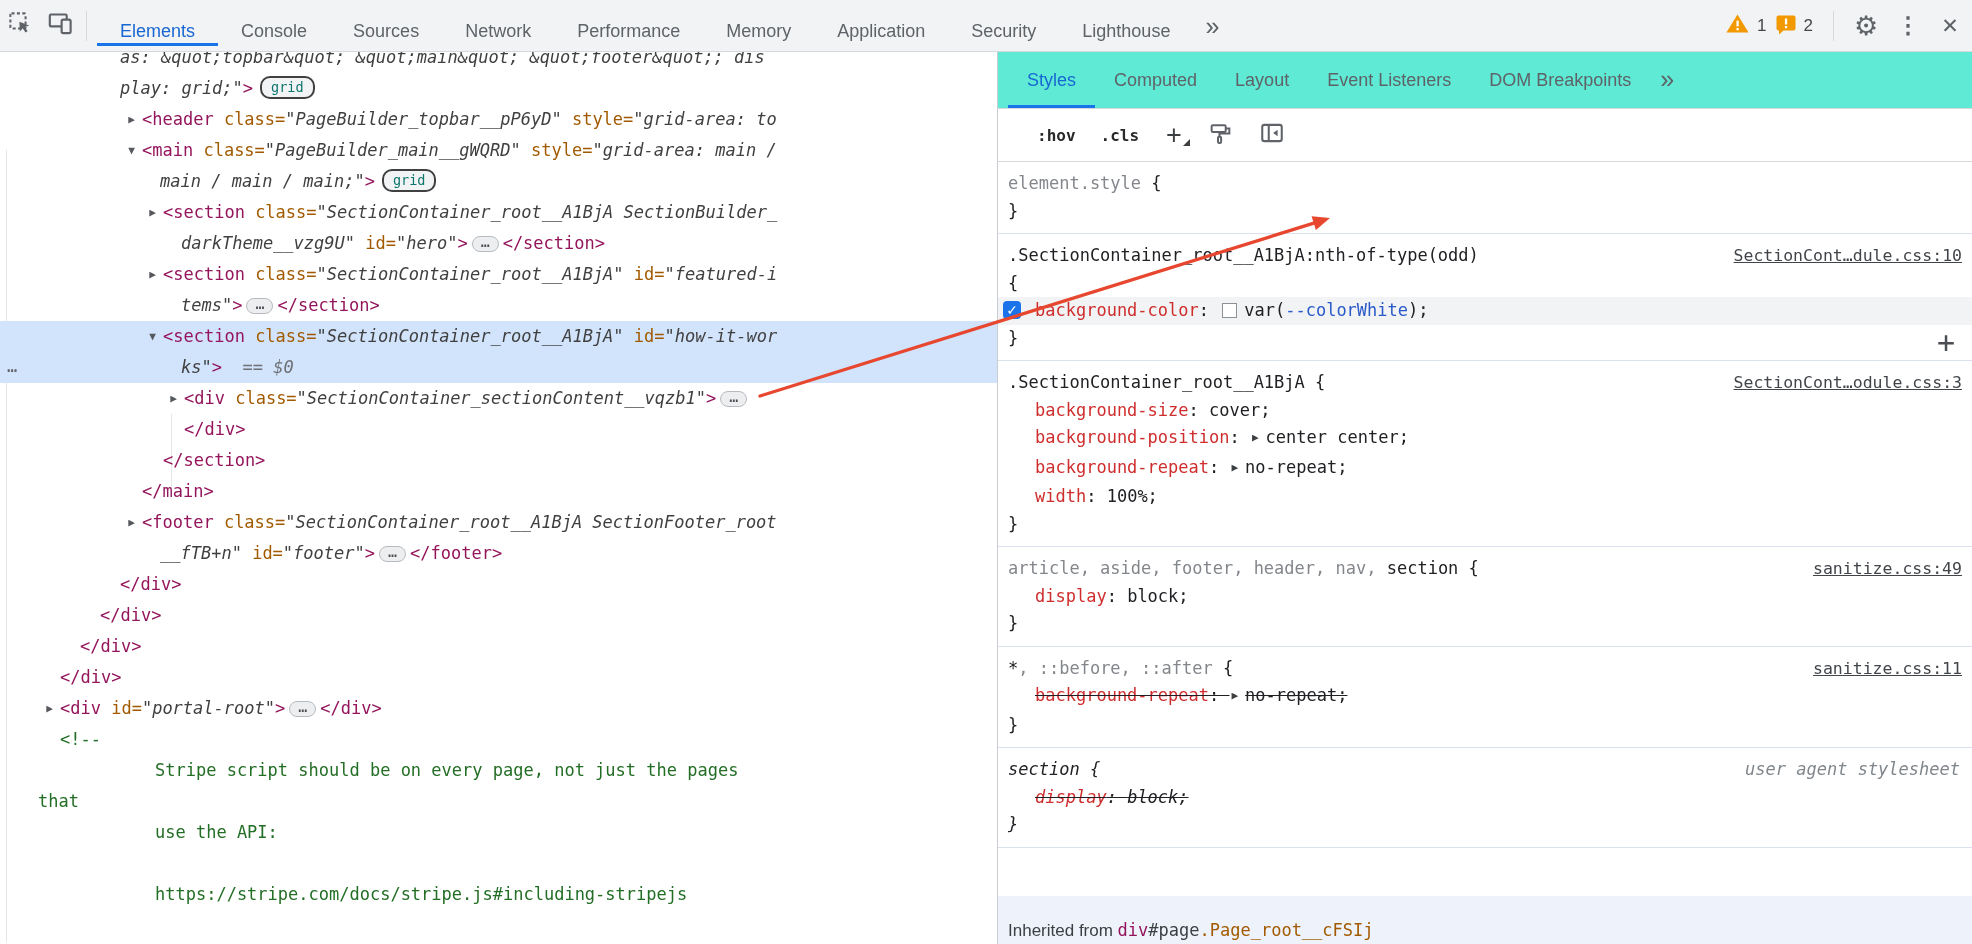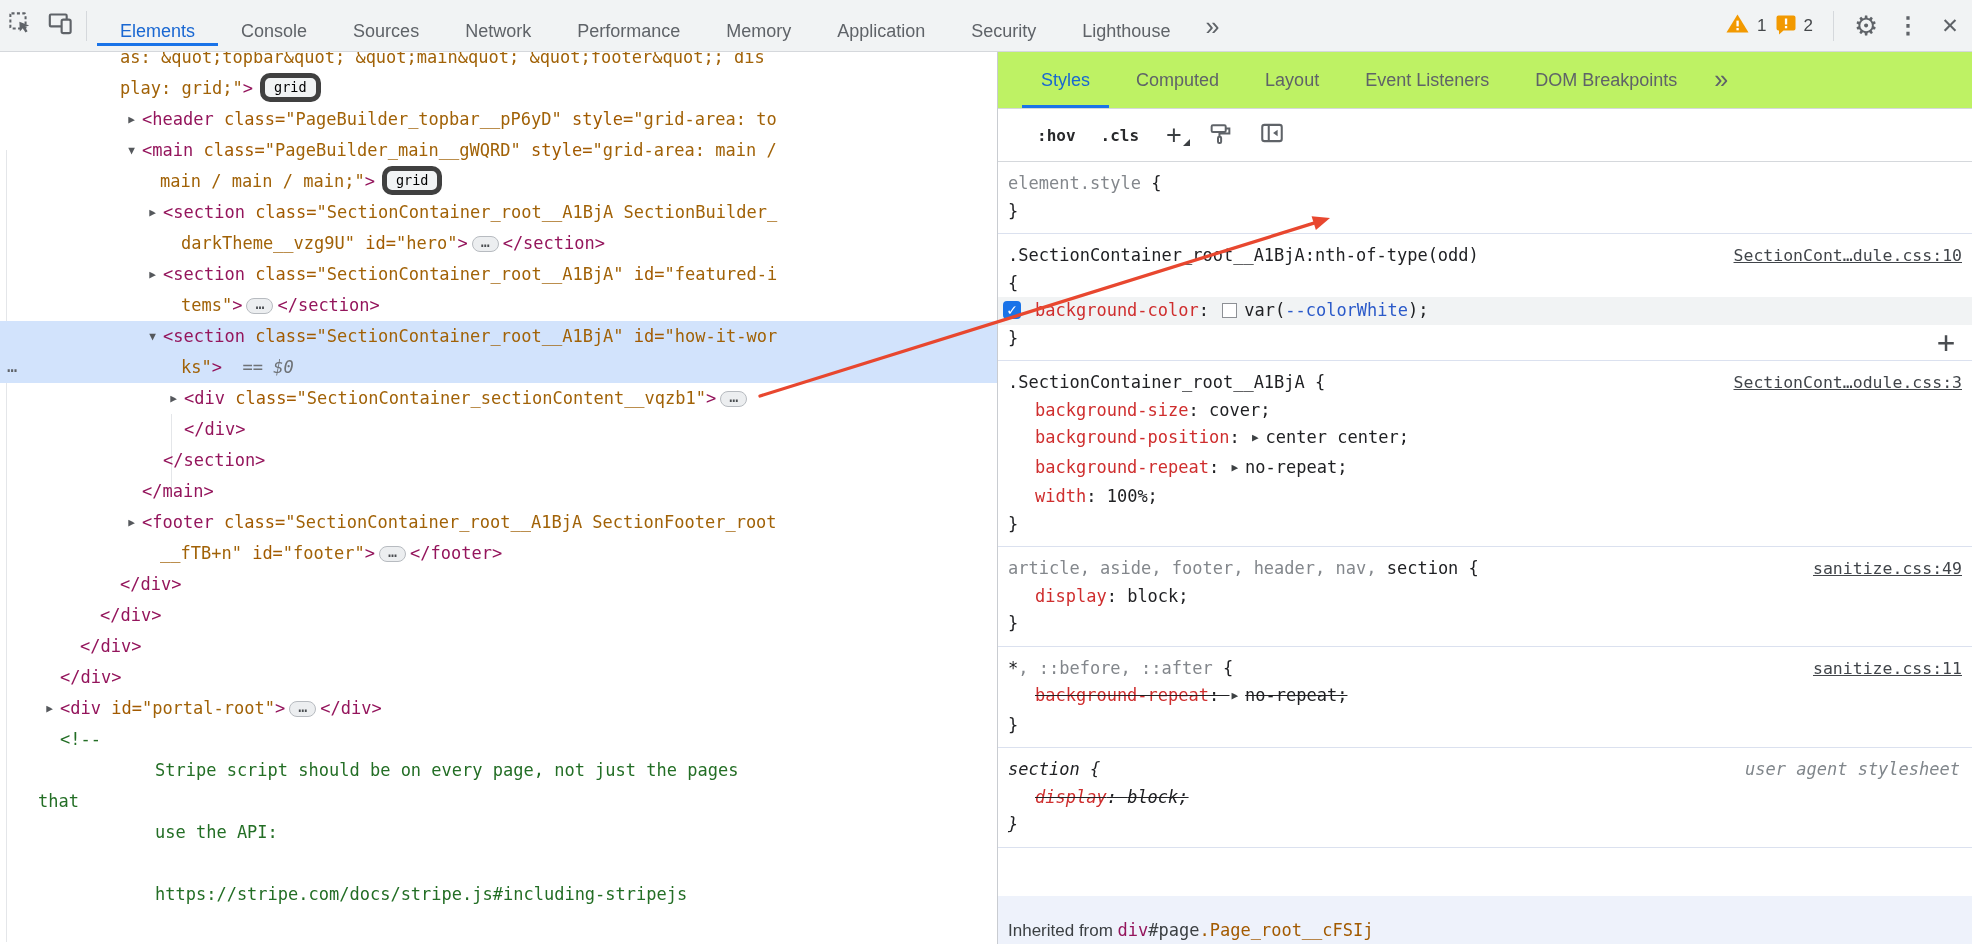--- a/index.html
+++ b/index.html
@@ -25,36 +25,36 @@
 
   
   .dom-panel { position:absolute; top:52px; left:0; width:997px; bottom:0; overflow:hidden;
     font-family:"DejaVu Sans Mono", monospace; font-size:17px; background:#fff; }
   .guide { position:absolute; width:1px; background:#e4e6e9; }
   .tree { margin-top:-10px; position:relative; }
   .tree-line { height:31px; line-height:31px; white-space:pre; position:relative; }
   .tree-line.sel { background:#d2e3fc; }
   .tw { position:absolute; top:0; width:17px; text-align:center; font-size:11px; color:#55585c;
     line-height:31px; }
-  .tag { color:#94155c; }  .attr { color:#a25a00; }  .val { color:#a16207; }
+  .tag { color:#94155c; }  .attr { color:#a25a00; }  .val { color:#404040;font-style:italic; }
   .com { color:#236e25; }  .dark { color:#202124; } .grayi { color:#6e7276; font-style:italic; }
   .badge { display:inline-block; font-size:13.5px; line-height:19px; padding:0 9px;
-    border:5px solid #404040; border-radius:10px; background:#f1f3f4; color:#000000;
+    border:2px solid #404040; border-radius:10px; background:#f1f3f4; color:#0f766e;
     margin-left:7px; vertical-align:2px; }
   .pill { display:inline-block; width:27px; height:16px; line-height:10px; text-align:center;
     background:#eceef0; border:1px solid #b7bbc0; border-radius:9px; color:#4a4d51;
     font-size:15px; vertical-align:2px; margin:0 4px; }
   .edge-dots { position:absolute; left:7px; top:300px; height:31px; line-height:29px;
     color:#5f6368; font-size:17px; letter-spacing:1px; }
 
   
   .styles-panel { position:absolute; top:52px; left:997px; right:0; bottom:0;
     border-left:1px solid #c9ccd1; background:#fff; display:flex; flex-direction:column; }
-  .s-tabs { height:57px; background:#bef264; border-bottom:1px solid #d5d8dc;
-    display:flex; align-items:stretch; padding-left:24px;gap:8px; }
+  .s-tabs { height:57px; background:#5eead4; border-bottom:1px solid #d5d8dc;
+    display:flex; align-items:stretch; padding-left:10px; }
   .s-tab { padding:0 19px; line-height:56px; font-size:18px; color:#5f6368; white-space:nowrap; }
   .s-tab.active { color:#1967d2; box-shadow:inset 0 -3px 0 #1a73e8; }
   .s-chevron { font-size:25px; color:#5f6368; line-height:54px; padding:0 10px; }
   .s-filter-row { height:53px; background:#fff; border-bottom:1px solid #d5d8dc;
     display:flex; align-items:center; padding:0 14px; }
   .filter-input { width:628px; height:38px; border:1.5px solid #b9bdc3; border-radius:9px;
     padding:0 13px; font-size:17px; font-family:"Liberation Sans",sans-serif; color:#202124;
     outline:none; background:#fff; }
   .filter-input::placeholder { color:#80868b; }
   .txtbtn { font-family:"DejaVu Sans Mono",monospace; font-size:16px; font-weight:bold;

